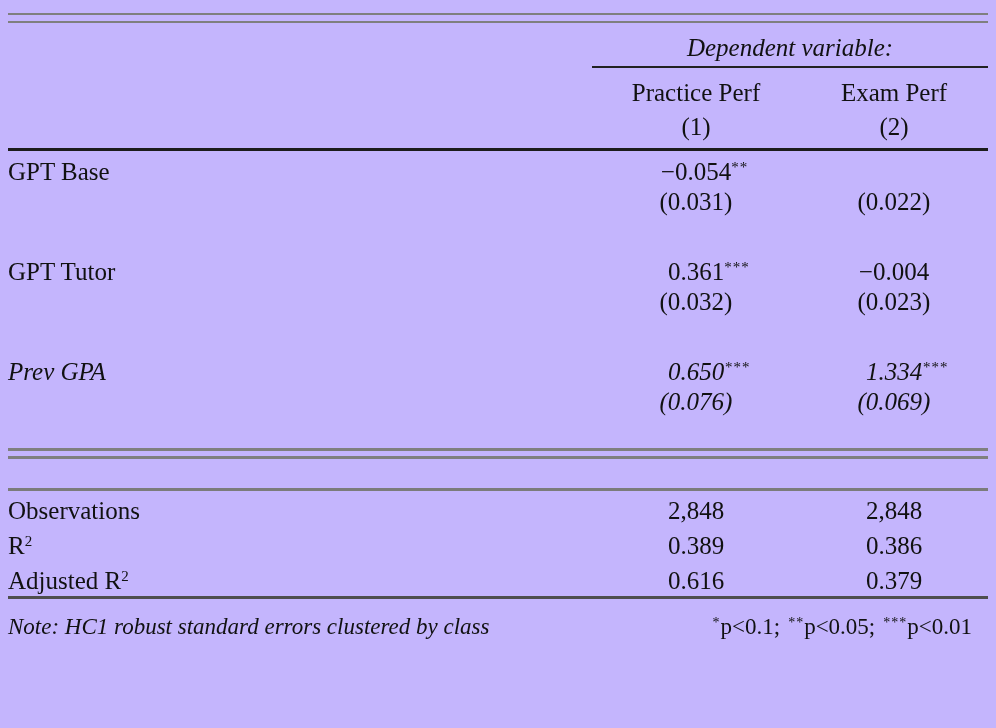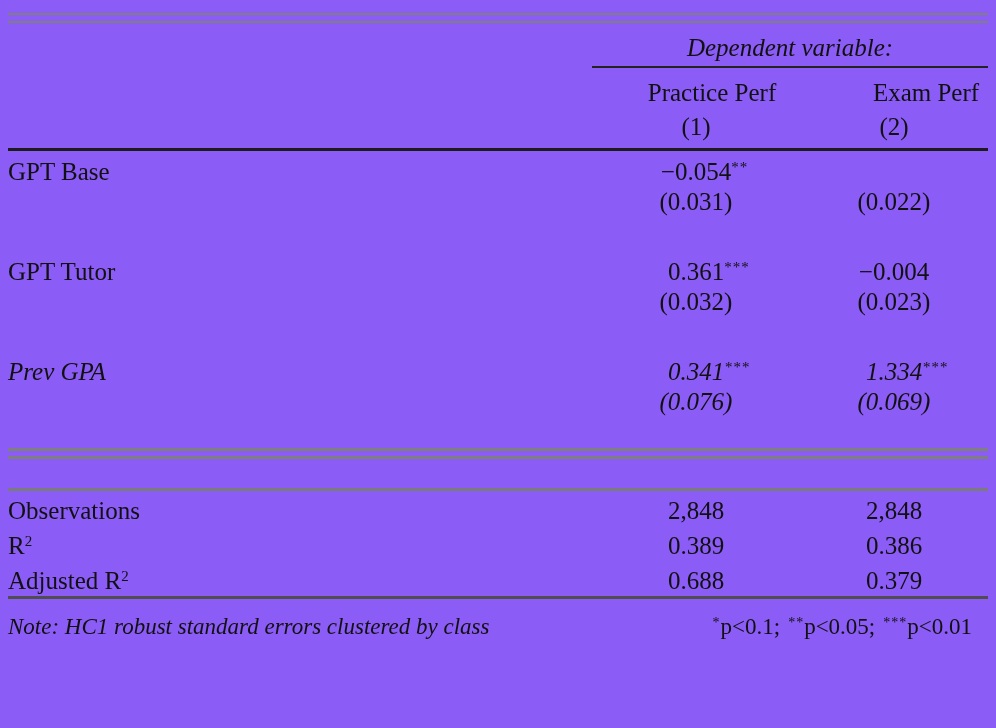--- a/index.html
+++ b/index.html
@@ -2,21 +2,21 @@
 <html><head>
 <meta charset="utf-8">
 <style>
   html, body { margin: 0; padding: 0; background: #ffffff; }
   .page {
     position: relative;
     width: 996px;
     height: 728px;
     box-sizing: border-box;
     padding: 0 8px;
-    background: #8b5cf6;
+    background: #c4b5fd;
     color: #111111;
     font-family: "Liberation Serif", "DejaVu Serif", serif;
     font-size: 25px;
     overflow: hidden;
   }
   .grid {
     display: grid;
     grid-template-columns: 584px 208px 188px;
     align-items: baseline;
   }
@@ -37,21 +37,21 @@
   
   .depvar-row { margin-top: 10px; }
   .depvar-cell {
     grid-column: 2 / 4;
     text-align: center;
     font-style: italic;
     line-height: 30px;
     padding-bottom: 3px;
     border-bottom: 2px solid #222222;
   }
-  .colhead-row { padding-top: 10px; line-height: 30px; gap: 16px; }
+  .colhead-row { padding-top: 10px; line-height: 30px; }
   .colnum-row { padding: 4px 0 6px; line-height: 30px; }
 
   
   .coef-section { padding-top: 1px; }
   .coef-group { line-height: 30px; margin-bottom: 35px; }
   .coef-group:last-child { margin-bottom: 8px; font-style: italic; }
 
   
   .est-stars {
     display: inline-block;
@@ -127,21 +127,21 @@
       <div class="grid">
         <div class="label-col"></div>
         <div class="num-col">(0.032)</div>
         <div class="num-col">(0.023)</div>
       </div>
     </div>
 
     <div class="coef-group">
       <div class="grid">
         <div class="label-col">Prev GPA</div>
-        <div class="num-col"><span>0.341</span><span class="est-stars">***</span></div>
+        <div class="num-col"><span>0.650</span><span class="est-stars">***</span></div>
         <div class="num-col"><span>1.334</span><span class="est-stars">***</span></div>
       </div>
       <div class="grid">
         <div class="label-col"></div>
         <div class="num-col">(0.076)</div>
         <div class="num-col">(0.069)</div>
       </div>
     </div>
 
   </div>
@@ -160,21 +160,21 @@
       <div class="num-col">2,848</div>
       <div class="num-col">2,848</div>
     </div>
     <div class="grid">
       <div class="label-col"><span>R</span><span class="sup2">2</span></div>
       <div class="num-col">0.389</div>
       <div class="num-col">0.386</div>
     </div>
     <div class="grid">
       <div class="label-col"><span>Adjusted R</span><span class="sup2">2</span></div>
-      <div class="num-col">0.688</div>
+      <div class="num-col">0.616</div>
       <div class="num-col">0.379</div>
     </div>
   </div>
 
   <div class="note-rule"></div>
 
   <div class="grid note-row">
     <div class="label-col note-text">Note: HC1 robust standard errors clustered by class</div>
     <div class="sig-cell"><span class="sig-item"><span class="sig-stars">*</span><span>p&lt;0.1;</span></span><span class="sig-item"><span class="sig-stars">**</span><span>p&lt;0.05;</span></span><span class="sig-item"><span class="sig-stars">***</span><span>p&lt;0.01</span></span></div>
   </div>

